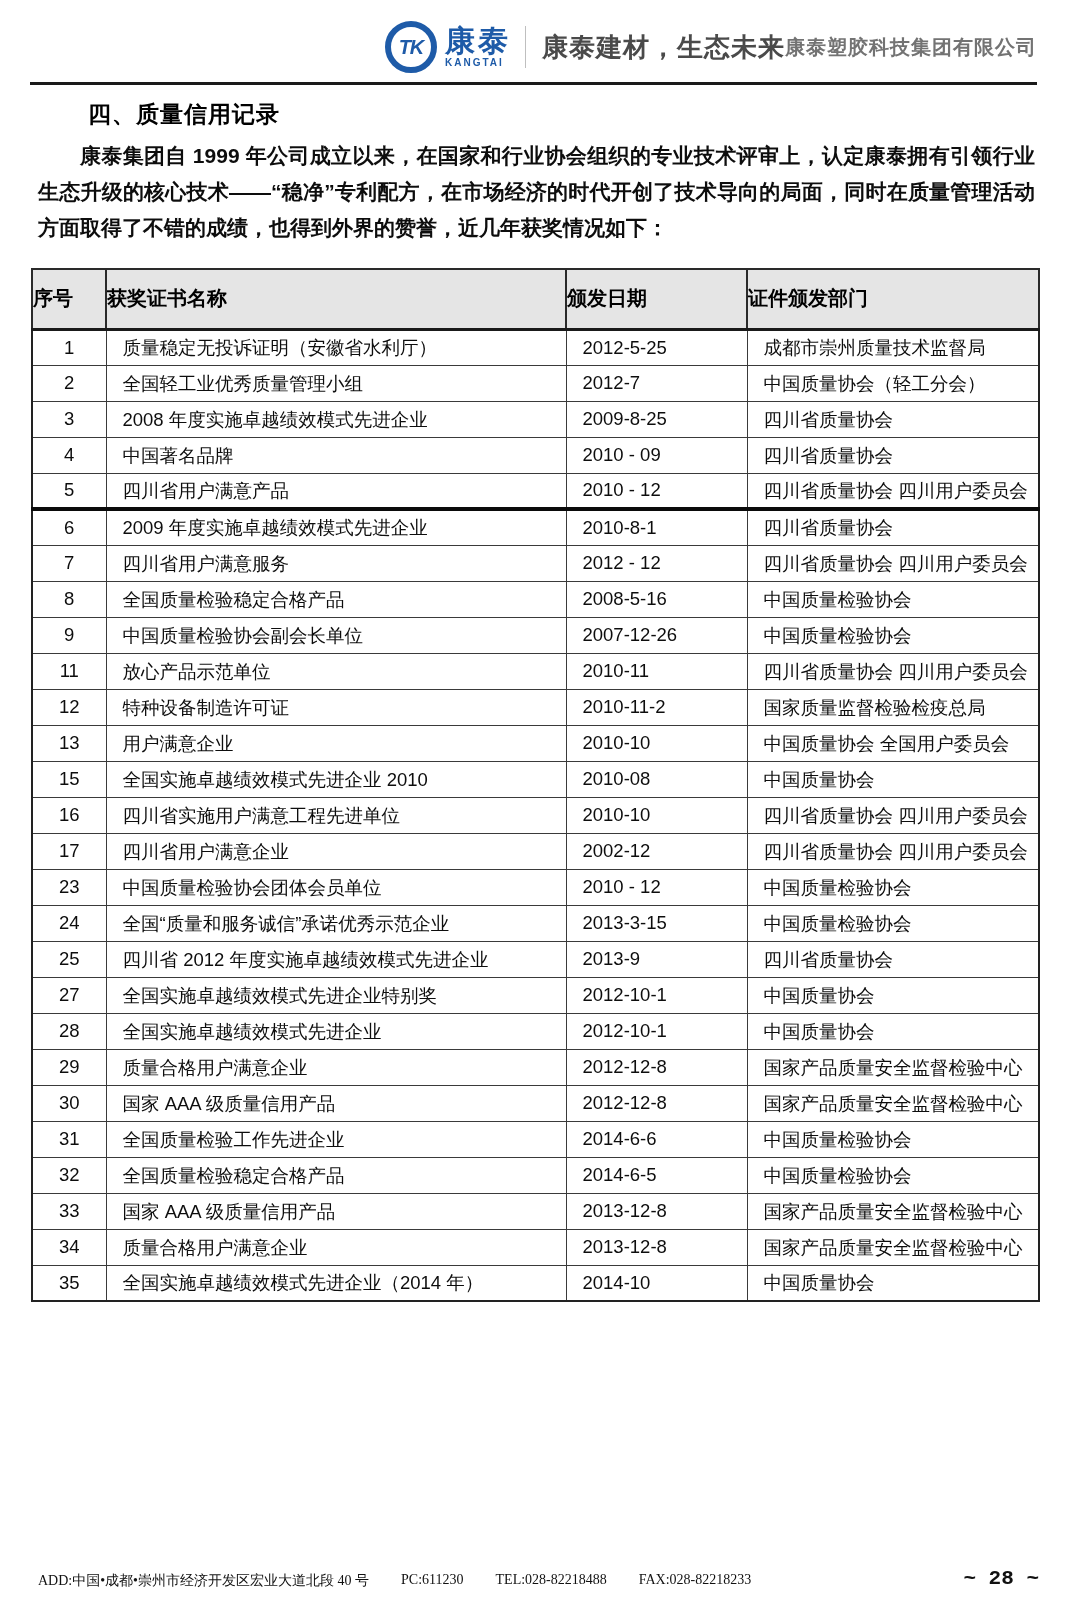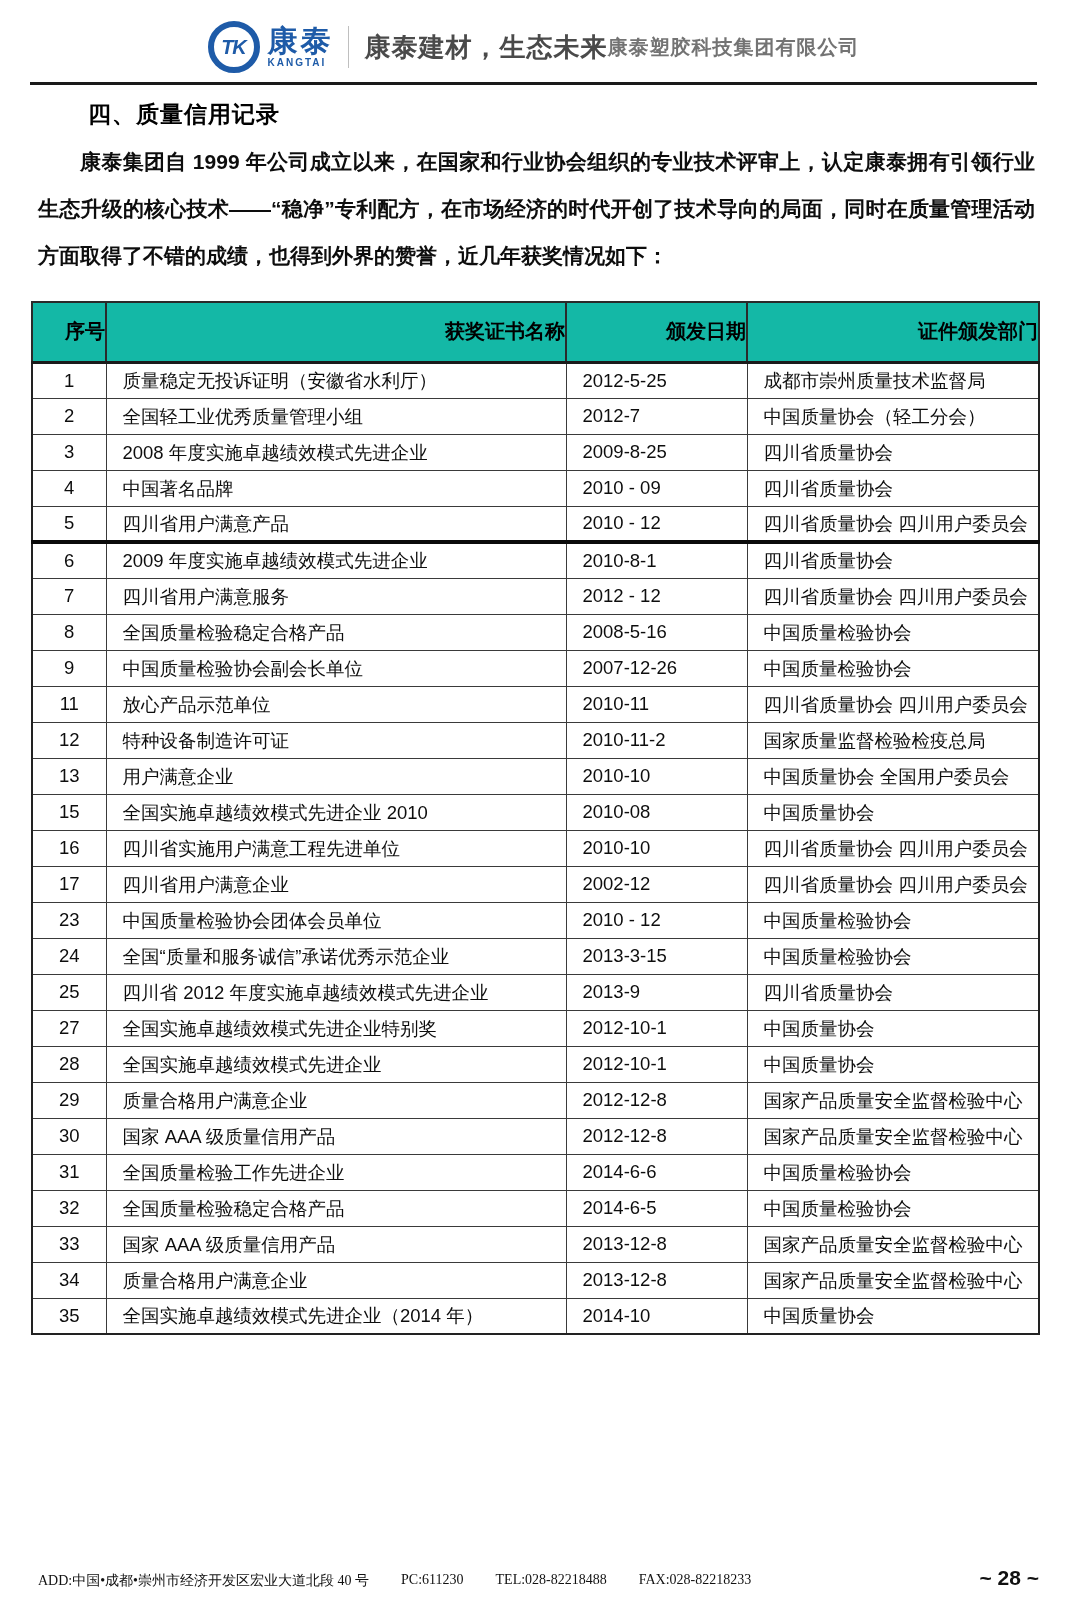--- a/index.html
+++ b/index.html
@@ -10,21 +10,21 @@
     height: 1600px;
     margin: 0 auto;
     background: #ffffff;
     font-family: "Liberation Sans", "DejaVu Sans", sans-serif;
     color: #111;
     padding: 18px 30px 0 30px;
     overflow: hidden;
   }
 
   
-  .hdr { display: flex; justify-content: center; align-items: center; height: 58px; }
+  .hdr { display: flex; justify-content: flex-end; align-items: center; height: 58px; }
   .hdr-left { display: flex; align-items: center; }
   .logo-circle {
     width: 52px; height: 52px;
     border: 6px solid #1e5ba8;
     border-radius: 50%;
     color: #1e5ba8;
     font-weight: bold; font-style: italic;
     font-size: 20px; letter-spacing: -1px;
     display: flex; align-items: center; justify-content: center;
     flex: none;
@@ -35,45 +35,45 @@
   .hdr-divider { width: 1px; height: 42px; background: #bfbfbf; margin: 0 16px 0 14px; }
   .tagline { font-size: 26px; font-weight: bold; color: #4a4a4a; letter-spacing: 1px; }
   .company { font-size: 20px; font-weight: bold; color: #737373; letter-spacing: 1px; }
   .hdr-rule { height: 3px; background: #1a1a1a; margin-top: 6px; }
 
   
   .sec-title { margin: 14px 0 0 58px; font-size: 23px; font-weight: bold; color: #000; letter-spacing: 1px; font-family: Liberation Mono, monospace; }
   .body-para {
     margin: 8px 2px 0 8px;
     font-size: 21px;
-    line-height: 47px;
+    line-height: 36px;
     font-weight: 600;
     color: #0d0d0d;
     text-align: justify;
     text-indent: 2em;
   }
 
   
   table.awards {
     margin-top: 22px;
     margin-left: 1px;
     width: 1007px;
     border-collapse: collapse;
     table-layout: fixed;
     border: 2px solid #222;
   }
   table.awards th {
-    background: #14b8a6;
+    background: #e5e5e5;
     height: 60px;
     font-size: 20px;
     font-weight: bold;
     color: #000;
     border: 2px solid #2a2a2a;
     border-bottom: 3px solid #1a1a1a;
-    text-align: right;
+    text-align: left;
   }
   table.awards td {
     height: 36px;
     font-size: 18.5px;
     color: #0d0d0d;
     border: 1.5px solid #3a3a3a;
     vertical-align: middle;
     white-space: nowrap;
     overflow: hidden;
   }
@@ -88,21 +88,21 @@
     display: flex; justify-content: space-between; align-items: flex-end;
   }
   .f-left {
     display: flex; gap: 32px;
     font-family: "Liberation Serif", "DejaVu Serif", serif;
     font-size: 14px;
     color: #111;
     white-space: nowrap;
   }
   .f-page {
-    font-family: Liberation Sans, sans-serif;
+    font-family: Liberation Mono, monospace;
     font-size: 21px; font-weight: bold; color: #111;
     white-space: nowrap;
     text-align: right;
   }
 </style>
 </head>
 <body>
 
 <div class="page">
 

